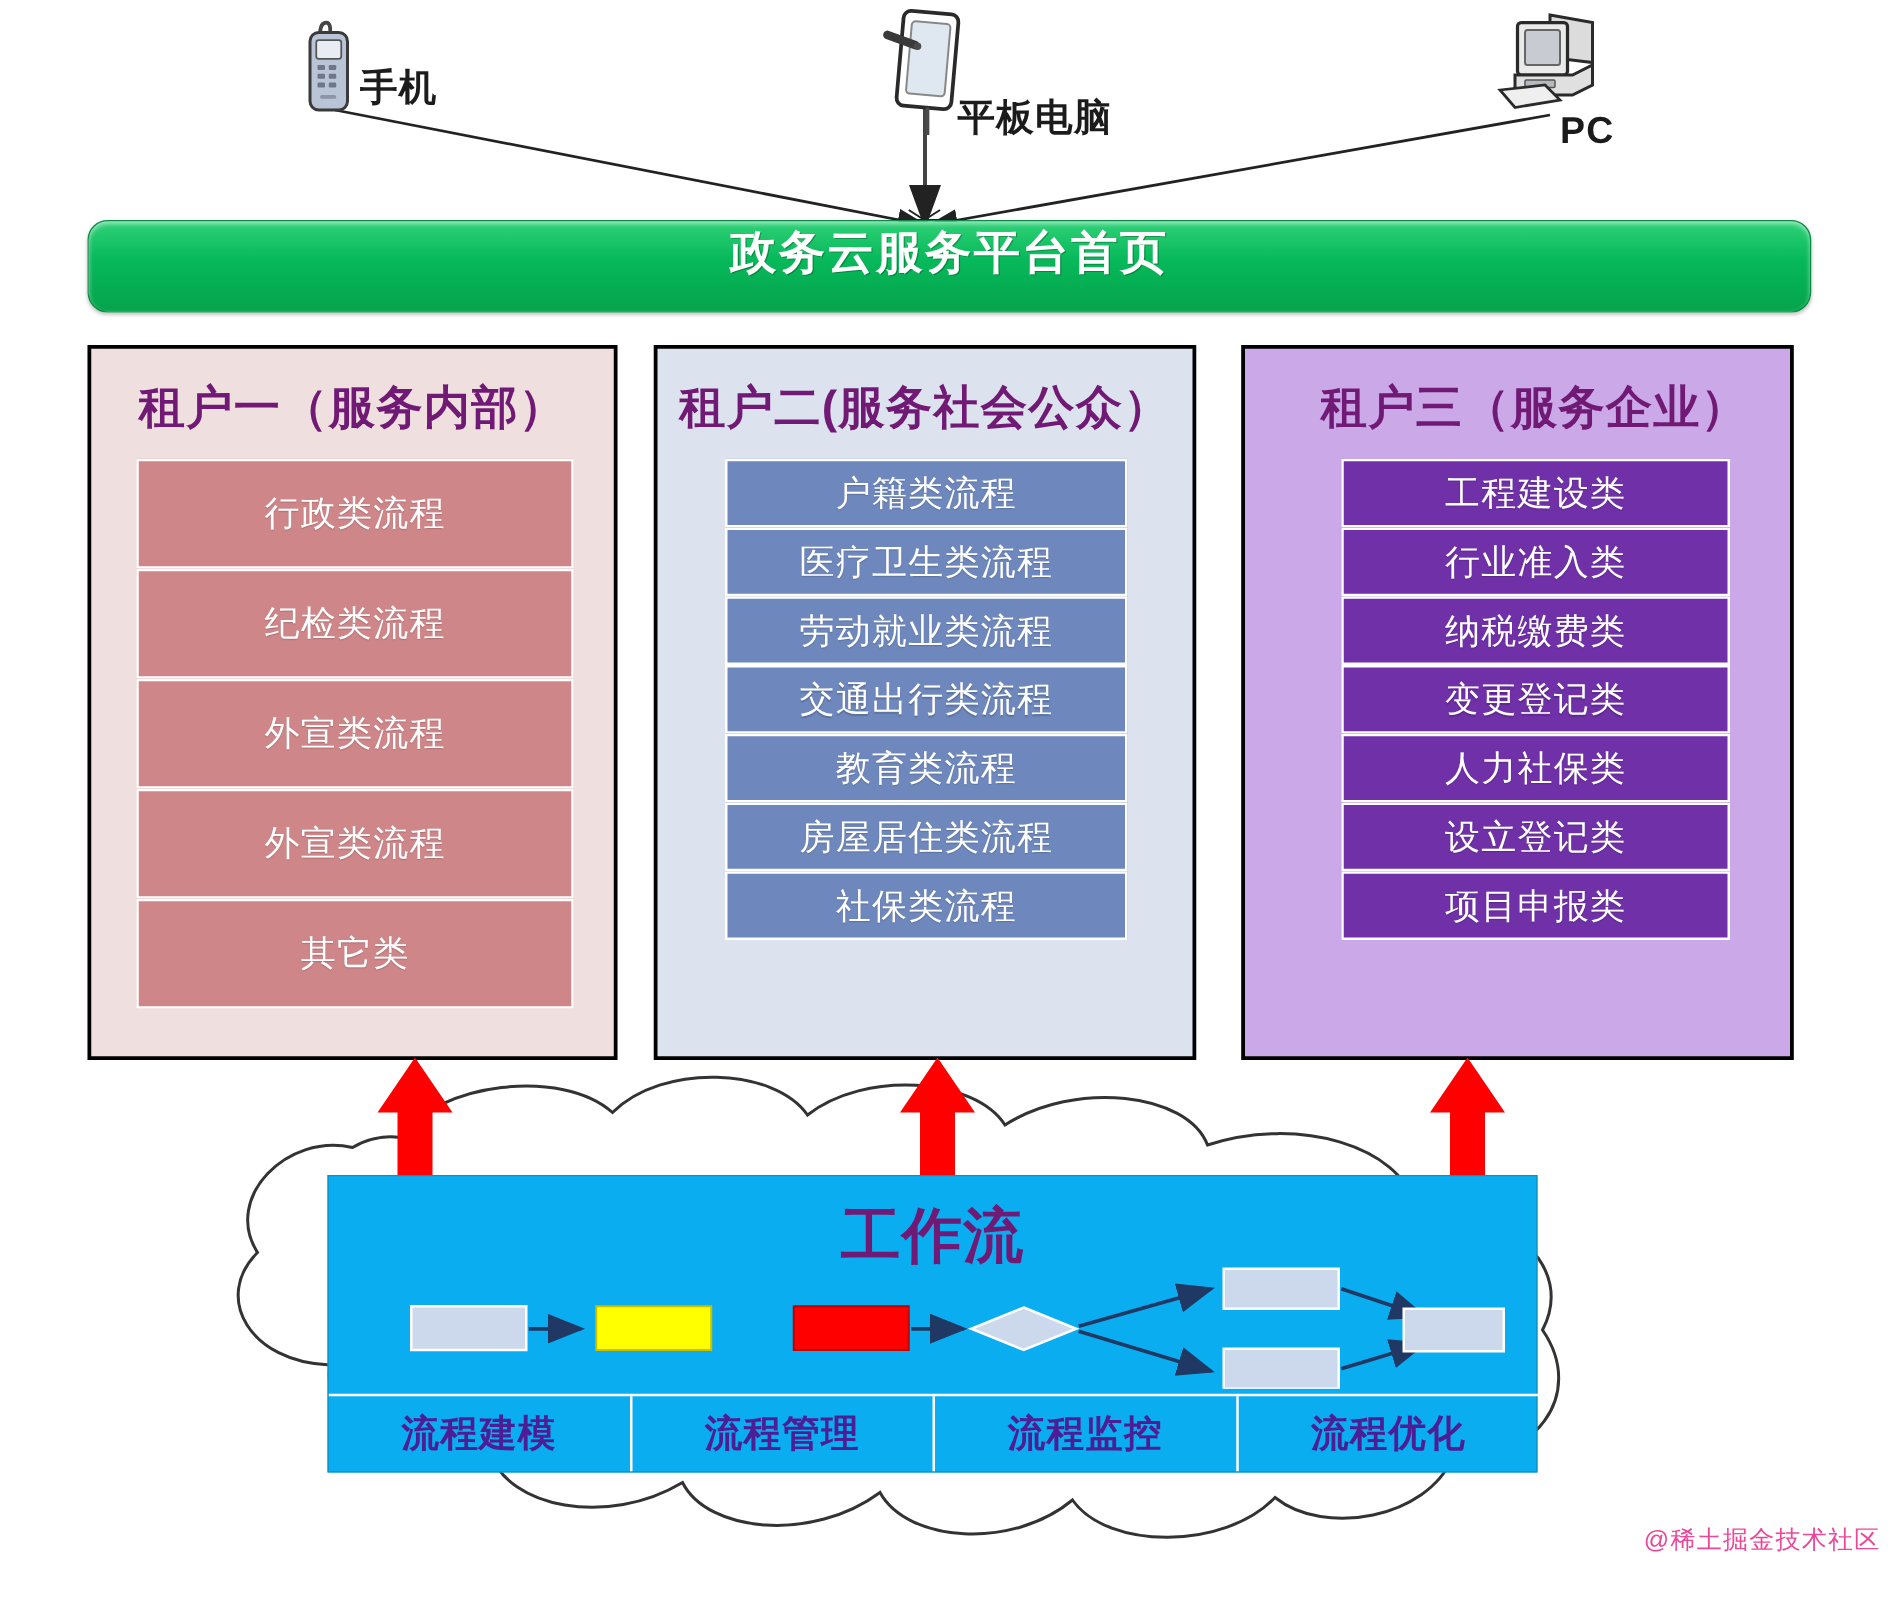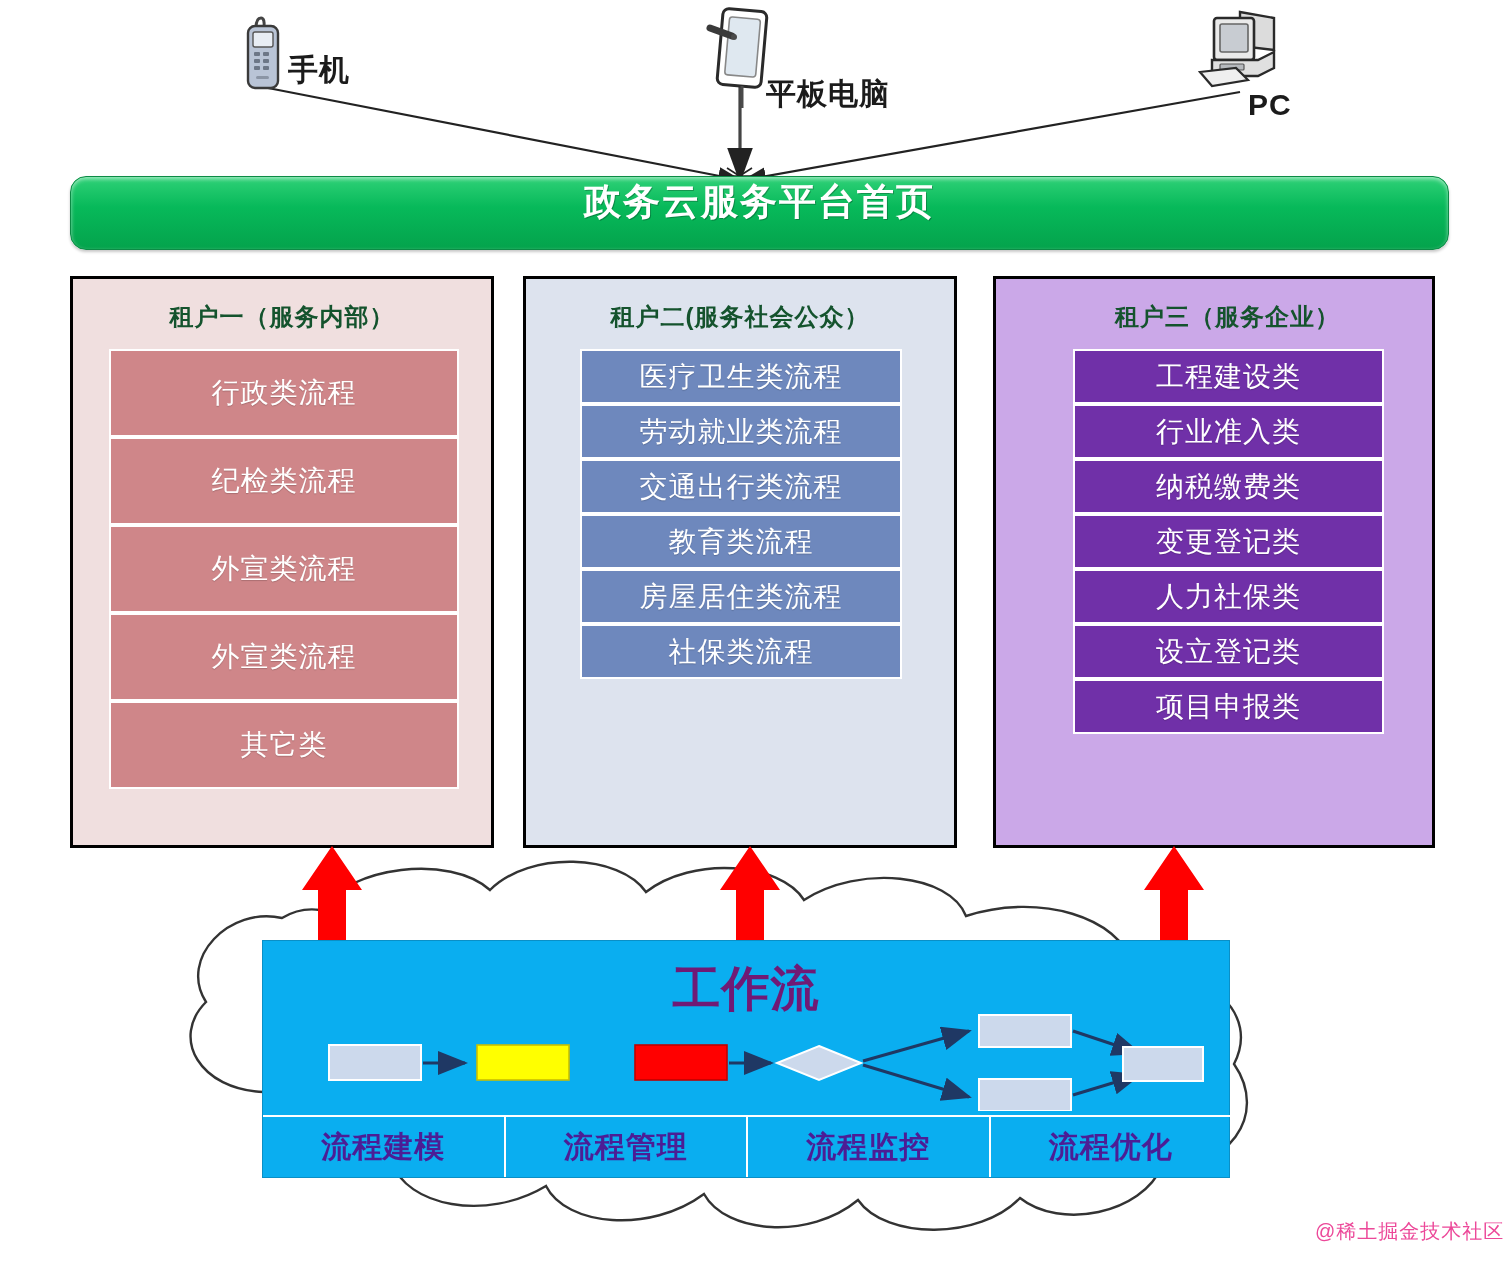--- a/index.html
+++ b/index.html
@@ -43,23 +43,23 @@
 
   
   .panel {
     position: absolute;
     top: 276px;
     border: 3px solid #000000;
     padding-top: 8px;
   }
   .panel-title {
     text-align: center;
-    font-size: 24px;
+    font-size: 37px;
     font-weight: 600;
-    color: #14532d;
+    color: #701a75;
     letter-spacing: 1px;
     padding: 14px 0 16px 0;
     white-space: nowrap;
   }
   .items { padding: 0 10px 14px 10px; }
   .item {
     border: 2px solid #ffffff;
     color: #ffffff;
     font-size: 28px;
     text-align: center;
@@ -194,20 +194,21 @@
       <div class="item">纪检类流程</div>
       <div class="item">外宣类流程</div>
       <div class="item">外宣类流程</div>
       <div class="item">其它类</div>
     </div>
   </div>
 
   <div class="panel" id="panel-2">
     <div class="panel-title">租户二(服务社会公众）</div>
     <div class="items">
+      <div class="item">户籍类流程</div>
       <div class="item">医疗卫生类流程</div>
       <div class="item">劳动就业类流程</div>
       <div class="item">交通出行类流程</div>
       <div class="item">教育类流程</div>
       <div class="item">房屋居住类流程</div>
       <div class="item">社保类流程</div>
     </div>
   </div>
 
   <div class="panel" id="panel-3">

